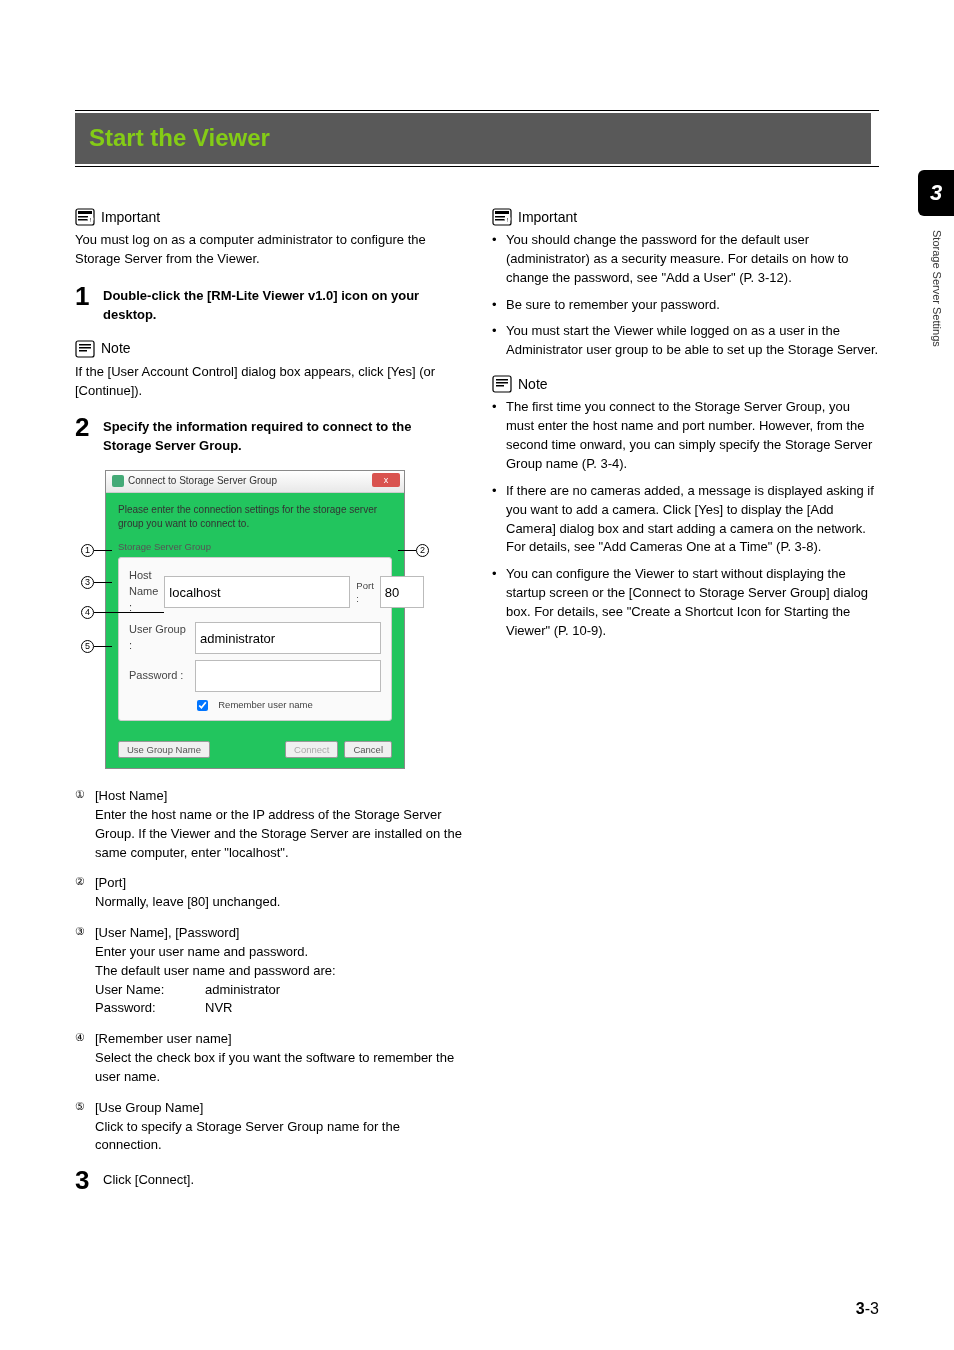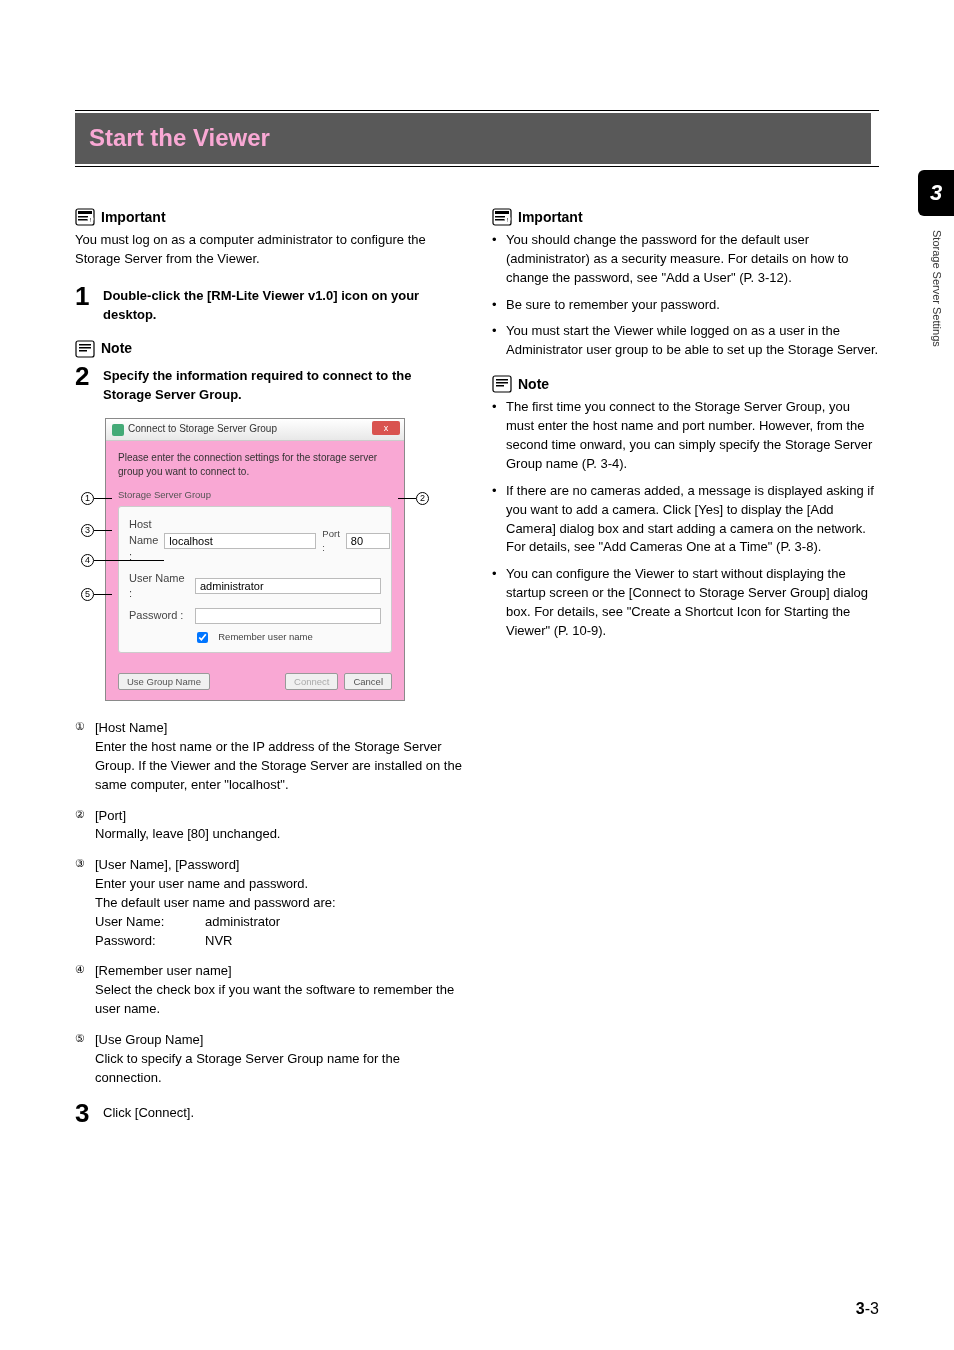--- a/index.html
+++ b/index.html
@@ -17,21 +17,21 @@
     padding: 110px 75px 40px 75px;
     position: relative;
   }
   .h1-bar {
     border-top: 1.5px solid #000;
     border-bottom: 1.5px solid #000;
     margin-bottom: 40px;
   }
   .h1-inner {
     background: #595959;
-    color: #f9a8d4;
+    color: #84cc16;
     font-size: 24px;
     font-weight: bold;
     padding: 8px 14px;
     margin: 2px 8px 2px 0;
     display: block;
   }
   .cols {
     display: flex;
     gap: 30px;
   }
@@ -46,21 +46,21 @@
     margin-bottom: 4px;
   }
   .callout-icon {
     width: 20px; height: 18px;
     display: inline-flex;
     align-items: center;
     justify-content: center;
   }
   .important-icon svg, .note-icon svg { display:block; }
   .callout-title {
-    font-weight: bold;
+    font-weight: normal;
     font-size: 14px;
   }
   .para { margin-bottom: 14px; }
   .step {
     display: flex;
     gap: 10px;
     margin-bottom: 14px;
   }
   .step-num {
     font-size: 26px;
@@ -109,21 +109,21 @@
   }
   .defline { display: flex; gap: 20px; }
   .deflabel { min-width: 90px; }
   .screenshot {
     margin: 0 auto 18px 30px;
     width: 300px;
     position: relative;
   }
   .dlg {
     border: 1px solid #8a8a8a;
-    background: #f9a8d4;
+    background: #22c55e;
     font-size: 10px;
     color: #333;
   }
   .dlg-title {
     background: linear-gradient(#fff,#e8e8e8);
     border-bottom: 1px solid #ccc;
     padding: 3px 6px;
     display: flex;
     align-items: center;
     gap: 4px;
@@ -143,24 +143,24 @@
   .dlg-group {
     border: 1px solid #ccc;
     border-radius: 3px;
     padding: 10px 10px 8px 10px;
     background: #fafafa;
   }
   .dlg-row { display: flex; align-items: center; gap: 6px; margin-bottom: 6px; }
   .dlg-label { width: 60px; font-size: 11px; color:#444; }
   .dlg-input {
     flex: 1;
-    height: 16px;
+    height: 32px;
     border: 1px solid #bbb;
     background: #fff;
-    font-size: 11px;
+    font-size: 13px;
     padding: 0 4px;
   }
   .dlg-port-label { width: 28px; font-size:9.5px; color:#444; }
   .dlg-port { width: 44px; }
   .dlg-check { display:flex; align-items:center; justify-content:center; gap:10px; font-size:9.5px; color:#444; margin-top:6px;}
   .dlg-check input { width:11px; height:11px; }
   .dlg-footer {
     display:flex; justify-content: space-between; align-items:center;
     padding: 8px 12px 10px 12px;
   }
@@ -252,20 +252,21 @@
         <span class="callout-icon note-icon">
           <svg width="20" height="18" viewBox="0 0 20 18">
               <rect x="1" y="1" width="18" height="16" rx="2" fill="#fff" stroke="#000" stroke-width="1.2"></rect>
               <rect x="4" y="4" width="12" height="1.5" fill="#000"></rect>
               <rect x="4" y="7" width="12" height="1.5" fill="#000"></rect>
               <rect x="4" y="10" width="8" height="1.5" fill="#000"></rect>
             </svg>
         </span>
         <span class="callout-title">Note</span>
       </div>
+      <p class="para">If the [User Account Control] dialog box appears, click [Yes] (or [Continue]).</p>
 
       <div class="step">
         <div class="step-num">2</div>
         <div class="step-body step-body-bold">Specify the information required to connect to the Storage Server Group.</div>
       </div>
 
       <div class="screenshot">
         <div class="dlg">
           <div class="dlg-title">
             <span class="ico"></span>
@@ -276,21 +277,21 @@
             <div class="dlg-msg">Please enter the connection settings for the storage server group you want to connect to.</div>
             <div class="dlg-group-label">Storage Server Group</div>
             <div class="dlg-group">
               <div class="dlg-row">
                 <span class="dlg-label">Host Name :</span>
                 <input class="dlg-input" value="localhost" style="">
                 <span class="dlg-port-label">Port :</span>
                 <input class="dlg-input dlg-port" value="80" style="">
               </div>
               <div class="dlg-row">
-                <span class="dlg-label">User Name :</span>
+                <span class="dlg-label">User Group :</span>
                 <input class="dlg-input" value="administrator" style="">
               </div>
               <div class="dlg-row">
                 <span class="dlg-label">Password :</span>
                 <input class="dlg-input" type="password" value="" style="">
               </div>
               <div class="dlg-check">
                 <input type="checkbox" checked="" style="">
                 <span>Remember user name</span>
               </div>

